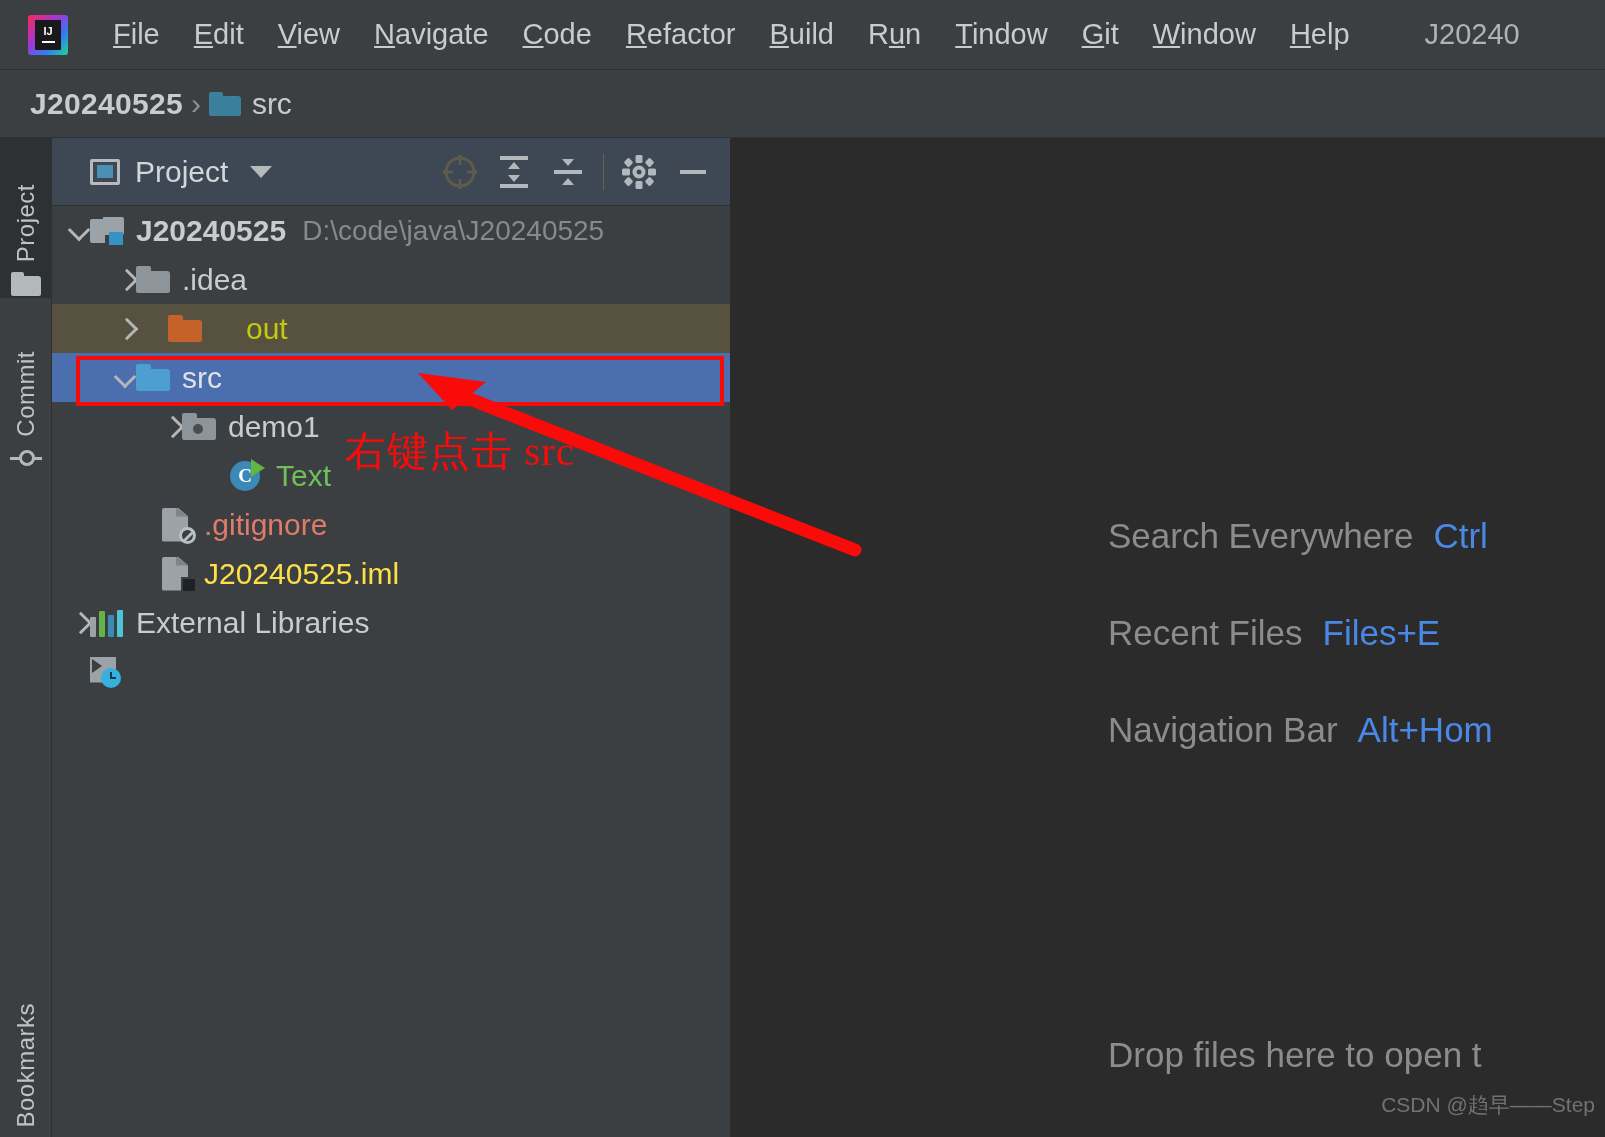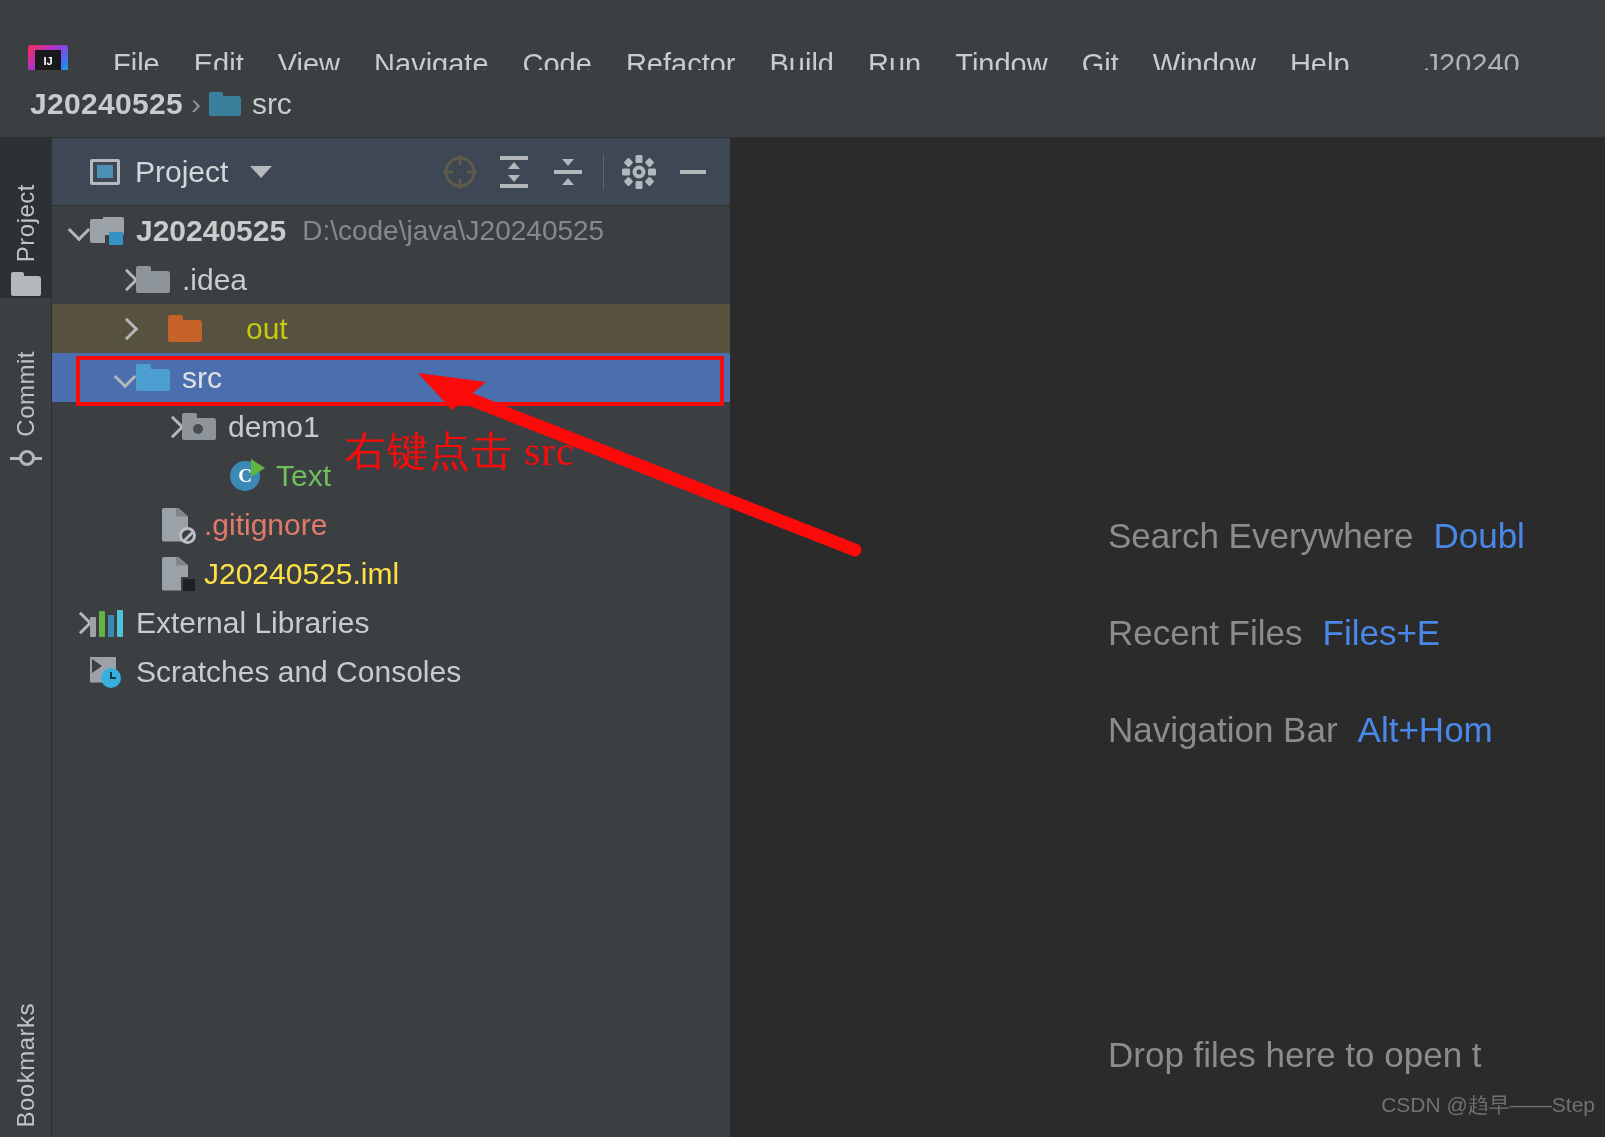--- a/index.html
+++ b/index.html
@@ -10,21 +10,20 @@
     overflow: hidden;
   }
   #app { position: relative; width: 1605px; height: 1137px; }
 
   
   .menubar {
     position: absolute; left: 0; top: 0; width: 1605px; height: 70px;
     background: #3c3f41;
     display: flex; align-items: center;
     border-bottom: 1px solid #2e3133;
-    margin-top: 30px;
   }
   .ij-logo {
     width: 40px; height: 40px; margin-left: 28px; margin-right: 28px;
     border-radius: 3px;
     background: linear-gradient(135deg,#fe2857 0%,#9f37d6 40%,#2f7ef5 70%,#21d789 100%);
     display: flex; align-items: center; justify-content: center;
     flex: none;
   }
   .ij-logo-inner {
     width: 26px; height: 30px; background: #19191c; border-radius: 1px;
@@ -434,31 +433,30 @@
           <span style="height:27px;background:#4fc3d8"></span>
         </span>
         <span class="rlabel">External Libraries</span>
       </div>
 
       <div class="row" style="padding-left:38px;">
         <span class="ic ic-scratch">
             <span class="pg"></span>
             <span class="clock"></span>
           </span>
-        <span class="rlabel">Scratches and Consoles</span>
       </div>
 
     </div>
   </div>
 
   <div class="editor">
     <div class="hint-list">
       <div class="hint">
         <span class="hint-name">Search Everywhere</span>
-        <span class="hint-key">Doubl</span>
+        <span class="hint-key">Ctrl</span>
       </div>
       <div class="hint">
         <span class="hint-name">Recent Files</span>
         <span class="hint-key">Files+E</span>
       </div>
       <div class="hint">
         <span class="hint-name">Navigation Bar</span>
         <span class="hint-key">Alt+Hom</span>
       </div>
     </div>

